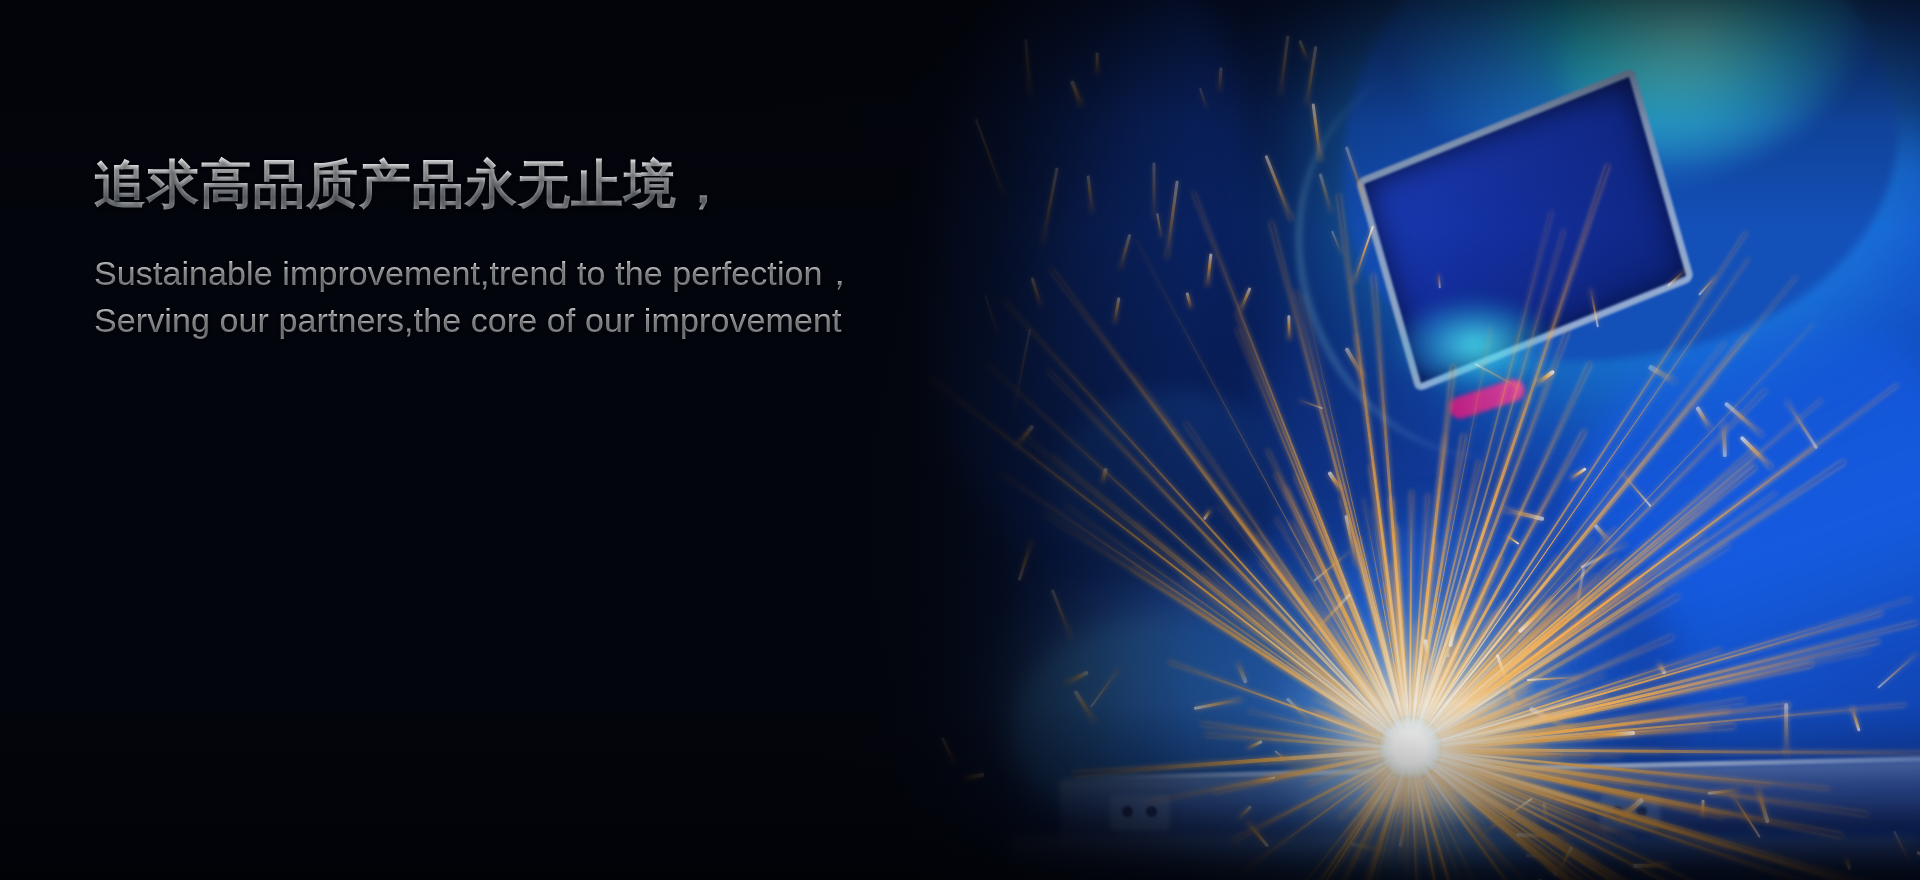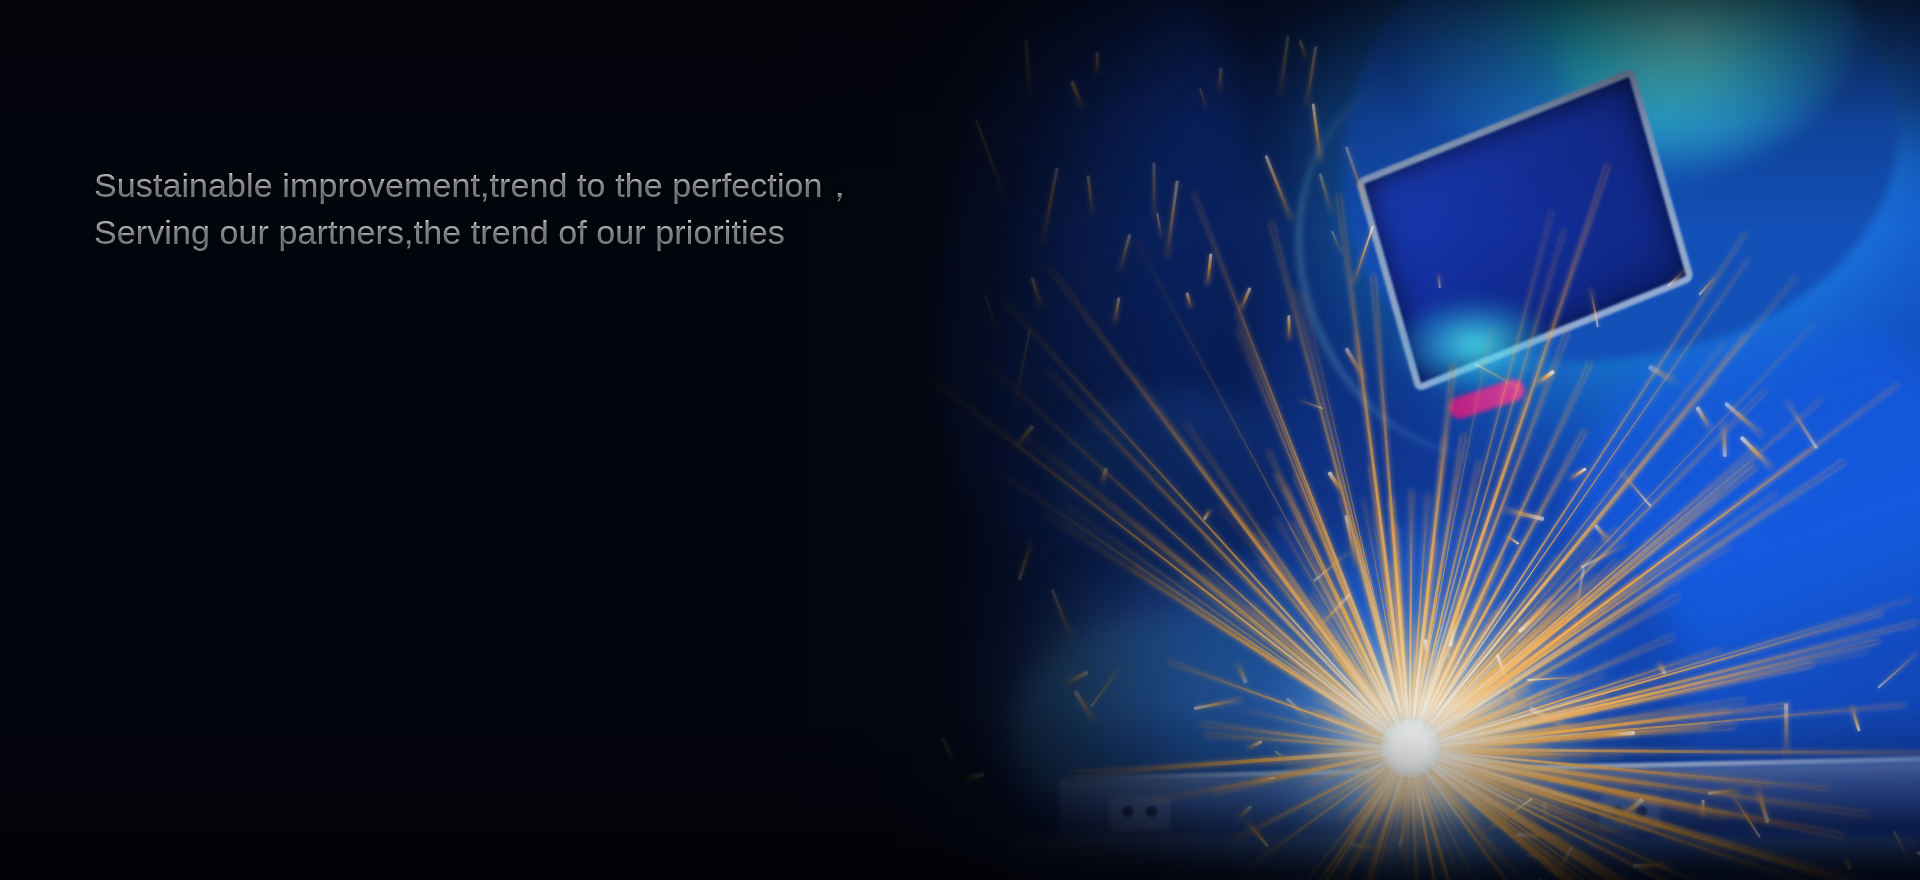--- a/index.html
+++ b/index.html
@@ -217,21 +217,21 @@
     line-height:47px;
     letter-spacing:.1px;
     white-space:nowrap;
     color:#cfd3d6;
     background:linear-gradient(180deg,#ffffff 0%,#e7eaec 40%,#b5babe 78%,#cfd3d6 100%);
     -webkit-background-clip:text;
     background-clip:text;
     -webkit-text-fill-color:transparent;
     text-shadow:0 1px 3px rgba(0,0,0,.6);
   }
-  .en-wrap{ margin-top:16px; }
+  .en-wrap{ margin-top:28px; }
 </style>
 </head>
 <body>
 
 <div id="banner">
 
   <div class="photo">
     <div class="ph-base"></div>
 
     <div class="jacket-l"></div>
@@ -755,19 +755,20 @@
         <div class="spark" style="left: 1029.92px; top: 328.309px; width: 81.784px; height: 2.13994px; opacity: 0.375582; transform: rotate(101.325deg); background: linear-gradient(90deg, rgba(255, 255, 255, 0.98), rgb(255, 179, 71) 42%, rgba(255, 120, 30, 0.15) 100%); box-shadow: rgba(255, 180, 90, 0.75) 0px 0px 5px;"></div>
         <div class="spark" style="left: 1072.23px; top: 78.8749px; width: 27.5153px; height: 3.57752px; opacity: 0.702466; transform: rotate(69.2224deg); background: linear-gradient(90deg, rgba(255, 255, 255, 0.98), rgb(255, 179, 71) 42%, rgba(255, 120, 30, 0.15) 100%); box-shadow: rgba(255, 180, 90, 0.75) 0px 0px 5px;"></div>
       </div>
     <div class="arc-core"></div>
 
     <div class="ph-fade"></div>
     <div class="ph-vig"></div>
   </div>
 
   <div class="copy">
+    <div class="cn-line">追求高品质产品永无止境，</div>
     <div class="en-wrap">
       <div class="en-line">Sustainable improvement,trend to the perfection，</div>
-      <div class="en-line">Serving our partners,the trend of our priorities</div>
+      <div class="en-line">Serving our partners,the core of our improvement</div>
     </div>
   </div>
 
 </div>
 
 </body></html>

